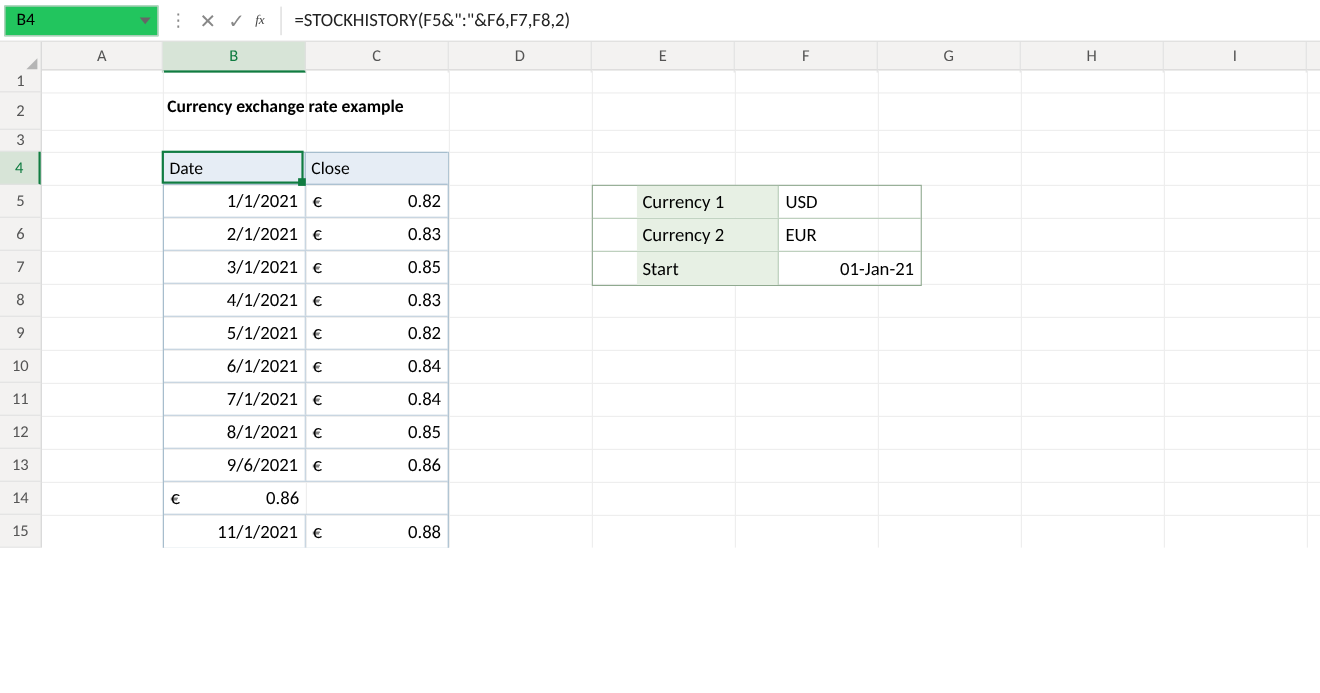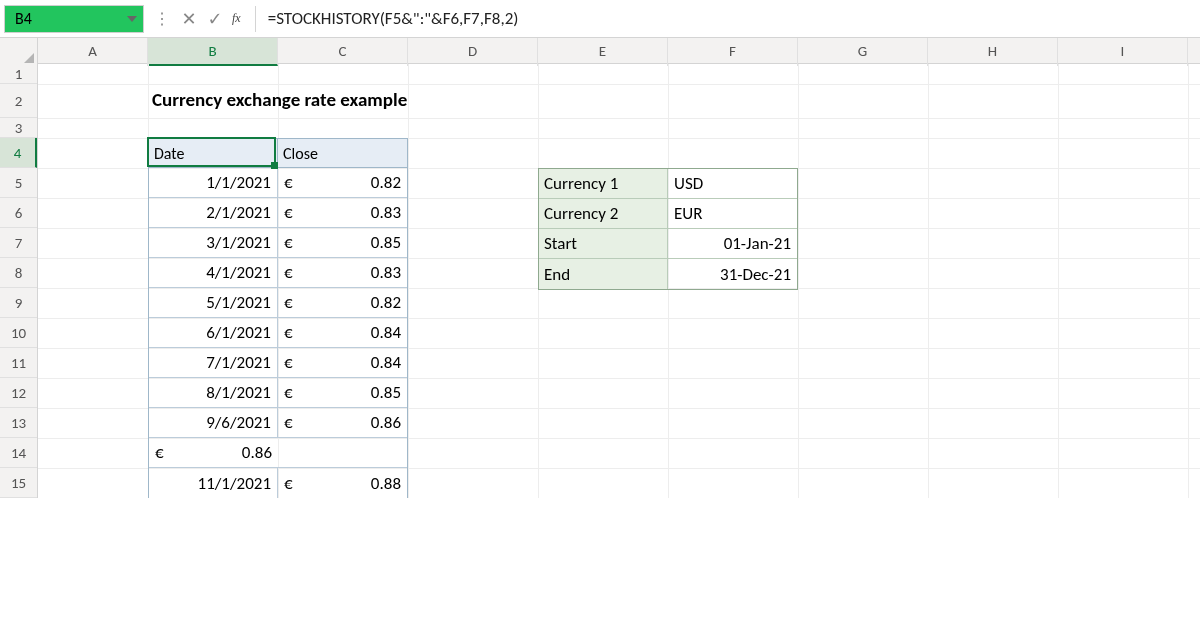--- a/index.html
+++ b/index.html
@@ -136,21 +136,21 @@
   }
   .vline { position: absolute; top:0; bottom:0; width:1px; background:#ededed; }
   .hline { position: absolute; left:0; right:0; height:1px; background:#ededed; }
 
   
   .content { position: absolute; inset:0; }
   .title {
     position: absolute;
     left: 110px; 
     font-weight: bold;
-    font-size: 19px;
+    font-size: 16px;
     color: #000;
     padding-left: 4px;
   }
 
   .data-table {
     position: absolute;
     left: 110px;
     border: 1px solid #9fb7c9;
     border-top: none;
   }
@@ -207,21 +207,21 @@
   .params-box .prow {
     display:flex; height:30px; font-size:17px;
     border-bottom: 1px solid #b9ccb9;
   }
   .params-box .prow:last-child { border-bottom:none; }
   .params-box .plabel {
     width: 129px;
     background: #e7f0e4;
     border-right: 1px solid #b9ccb9;
     padding-left:5px;
-    display:flex; align-items:center;
+    display:flex; align-items:center;margin-left:40px;
   }
   .params-box .pval {
     width: 129px;
     padding: 0 6px;
     display:flex; align-items:center;
   }
   .params-box .pval.left { justify-content:flex-start; }
   .params-box .pval.right { justify-content:flex-end; }
 
 </style>
@@ -400,22 +400,18 @@
               <div class="pval left">USD</div>
             </div>
             <div class="prow">
               <div class="plabel">Currency 2</div>
               <div class="pval left">EUR</div>
             </div>
             <div class="prow">
               <div class="plabel">Start</div>
               <div class="pval right">01-Jan-21</div>
             </div>
-            <div class="prow">
-              <div class="plabel">End</div>
-              <div class="pval right">31-Dec-21</div>
-            </div>
           </div>
       </div>
     </div>
   </div>
 
 </div>
 
 </body></html>

